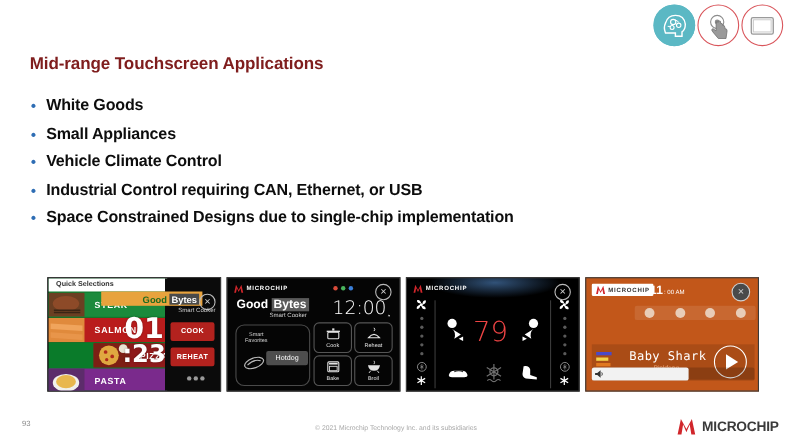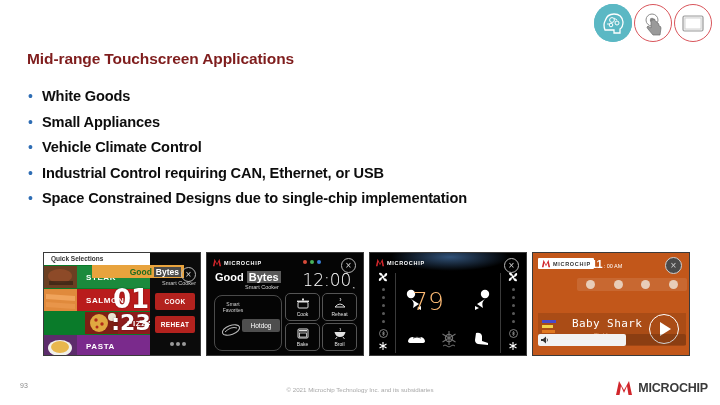--- a/index.html
+++ b/index.html
@@ -133,21 +133,21 @@
   .t3-glow {
     position: absolute; left: 20px; top: -10px; width: 120px; height: 28px;
     background: radial-gradient(ellipse at center, rgba(90,150,220,.55), rgba(0,0,0,0) 70%);
   }
   .t3-col { position: absolute; top: 18px; width: 20px; height: 84px; display: flex; flex-direction: column; align-items: center; }
   .t3-col.left { left: 3px; }
   .t3-col.right { right: 3px; }
   .t3-col .lvls { display: flex; flex-direction: column; gap: 5px; margin-top: 5px; }
   .t3-col .lvls i { width: 3px; height: 3px; border-radius: 50%; background: #5a5a5a; display: block; }
   .t3-div { position: absolute; top: 20px; width: 1px; height: 80px; background: #3a3a3a; }
-  .t3-temp { position: absolute; left: 42px; top: 34px; color: #fdba74; font-size: 25px; font-weight: 300; font-family: "DejaVu Sans", sans-serif; }
+  .t3-temp { position: absolute; left: 60px; top: 34px; color: #ef4444; font-size: 25px; font-weight: 300; font-family: "DejaVu Sans", sans-serif; }
   .t3-bottom { position: absolute; left: 30px; right: 30px; bottom: 7px; display: flex; justify-content: space-around; align-items: center; }
 
   
   .t4 { background: #C2571A; }
   .t4-top { position: absolute; left: 0; top: 0; width: 100%; height: 22px; }
   .t4-clock { position: absolute; left: 58px; top: 5px; color: #fff; font-size: 11px; font-weight: bold; }
   .t4-clock small { font-size: 5.5px; font-weight: normal; margin-left: 1px; }
   .t4-iconbar { position: absolute; left: 44px; top: 25px; width: 110px; height: 13px; background: rgba(255,255,255,.10); border-radius: 2px; display: flex; align-items: center; justify-content: space-around; }
   .t4-iconbar i { width: 9px; height: 9px; border-radius: 50%; background: #e8cdb8; display: block; }
   .t4-card { position: absolute; left: 5px; top: 60px; width: 148px; height: 32px; background: rgba(0,0,0,.12); }

